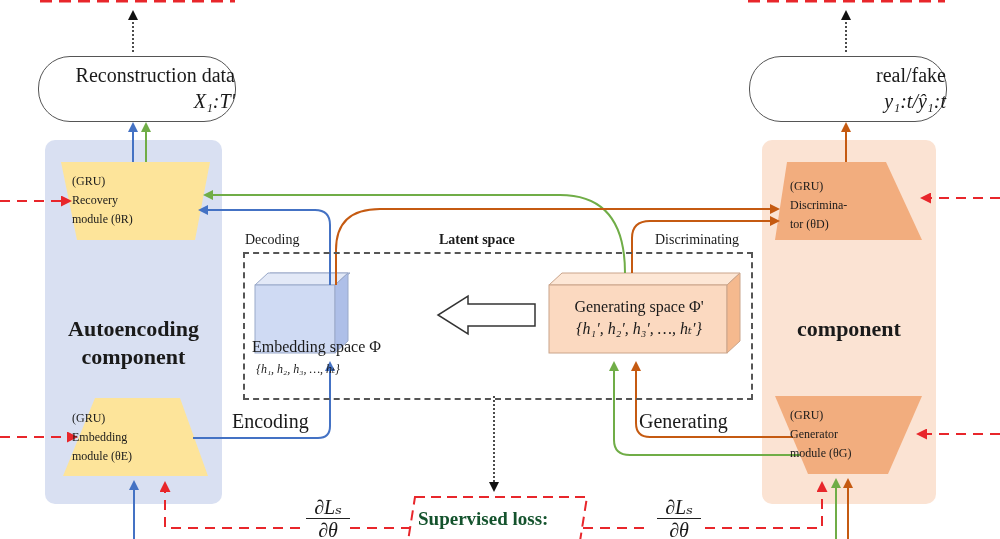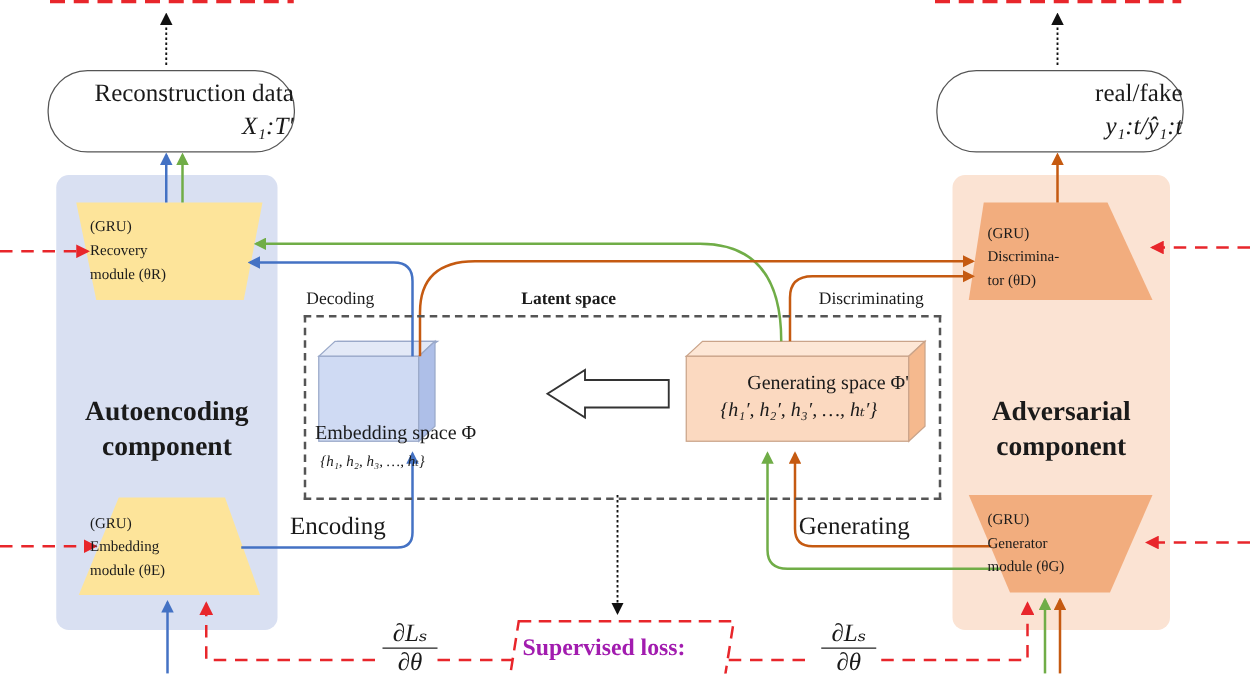--- a/index.html
+++ b/index.html
@@ -14,21 +14,21 @@
           text-align: right; font-size: 20px; }
   .pill .l1 { display: block; margin-top: 7px; }
   .pill .l2 { display: block; margin-top: 3px; font-style: italic; }
   .module-text { position: absolute; text-align: left; font-size: 12px; line-height: 19px; }
   .latent-box { position: absolute; left: 243px; top: 252px; width: 506px; height: 144px;
                 border: 2px dashed #555; }
   .lbl { position: absolute; font-size: 14px; }
   .lbl-big { position: absolute; font-size: 20px; }
   .space-text { position: absolute; text-align: center; font-size: 18px; line-height: 24px; }
   .math { font-style: italic; }
-  .sup-text { position: absolute; color: #a21caf; font-weight: bold; font-size: 19px; }
+  .sup-text { position: absolute; color: #14532d; font-weight: bold; font-size: 19px; }
   .frac { position: absolute; font-size: 20px; text-align: center; line-height: 22px; }
   .frac .num { display: block; border-bottom: 1.5px solid #222; padding: 0 2px; font-style: italic; }
   .frac .den { display: block; font-style: italic; }
 </style>
 </head>
 <body>
 
 <div id="diagram">
 
   <div class="panel panel-auto"></div>
@@ -143,37 +143,36 @@
     <div>(GRU)</div>
     <div>Generator</div>
     <div>module (θG)</div>
   </div>
 
   <div class="comp-title" style="left:45px;top:291px;width:177px;">
     <div>Autoencoding</div>
     <div>component</div>
   </div>
   <div class="comp-title" style="left:762px;top:291px;width:174px;">
-    <div>Adversarial</div>
     <div>component</div>
   </div>
 
   <div class="latent-box"></div>
-  <div class="lbl" style="left:417px;top:232px;font-weight:bold;">Latent space</div>
+  <div class="lbl" style="left:439px;top:232px;font-weight:bold;">Latent space</div>
   <div class="lbl" style="left:245px;top:232px;">Decoding</div>
   <div class="lbl" style="left:655px;top:232px;">Discriminating</div>
 
   <div class="space-text" style="left:255px;top:294px;width:82px;font-size:16px;line-height:23px;">
   </div>
   <div class="space-text" style="left:252px;top:296px;width:92px;font-size:16px;line-height:22px;">
     <div style="white-space:nowrap;font-size:16px;margin-top:40px;">Embedding space Φ</div>
     <div class="math" style="white-space:nowrap;font-size:12px;">{h₁, h₂, h₃, …, hₜ}</div>
   </div>
   <div class="space-text" style="left:551px;top:296px;width:176px;font-size:16px;line-height:22px;">
-    <div style="white-space:nowrap;text-align:right;">Generating space Φ'</div>
+    <div style="white-space:nowrap;">Generating space Φ'</div>
     <div class="math" style="white-space:nowrap;">{h₁′, h₂′, h₃′, …, hₜ′}</div>
   </div>
 
   <div class="lbl-big" style="left:232px;top:410px;">Encoding</div>
   <div class="lbl-big" style="left:639px;top:410px;">Generating</div>
 
   <div class="sup-text" style="left:418px;top:508px;">Supervised loss:</div>
   <div class="frac" style="left:306px;top:496px;width:44px;">
     <span class="num">∂Lₛ</span>
     <span class="den">∂θ</span>

